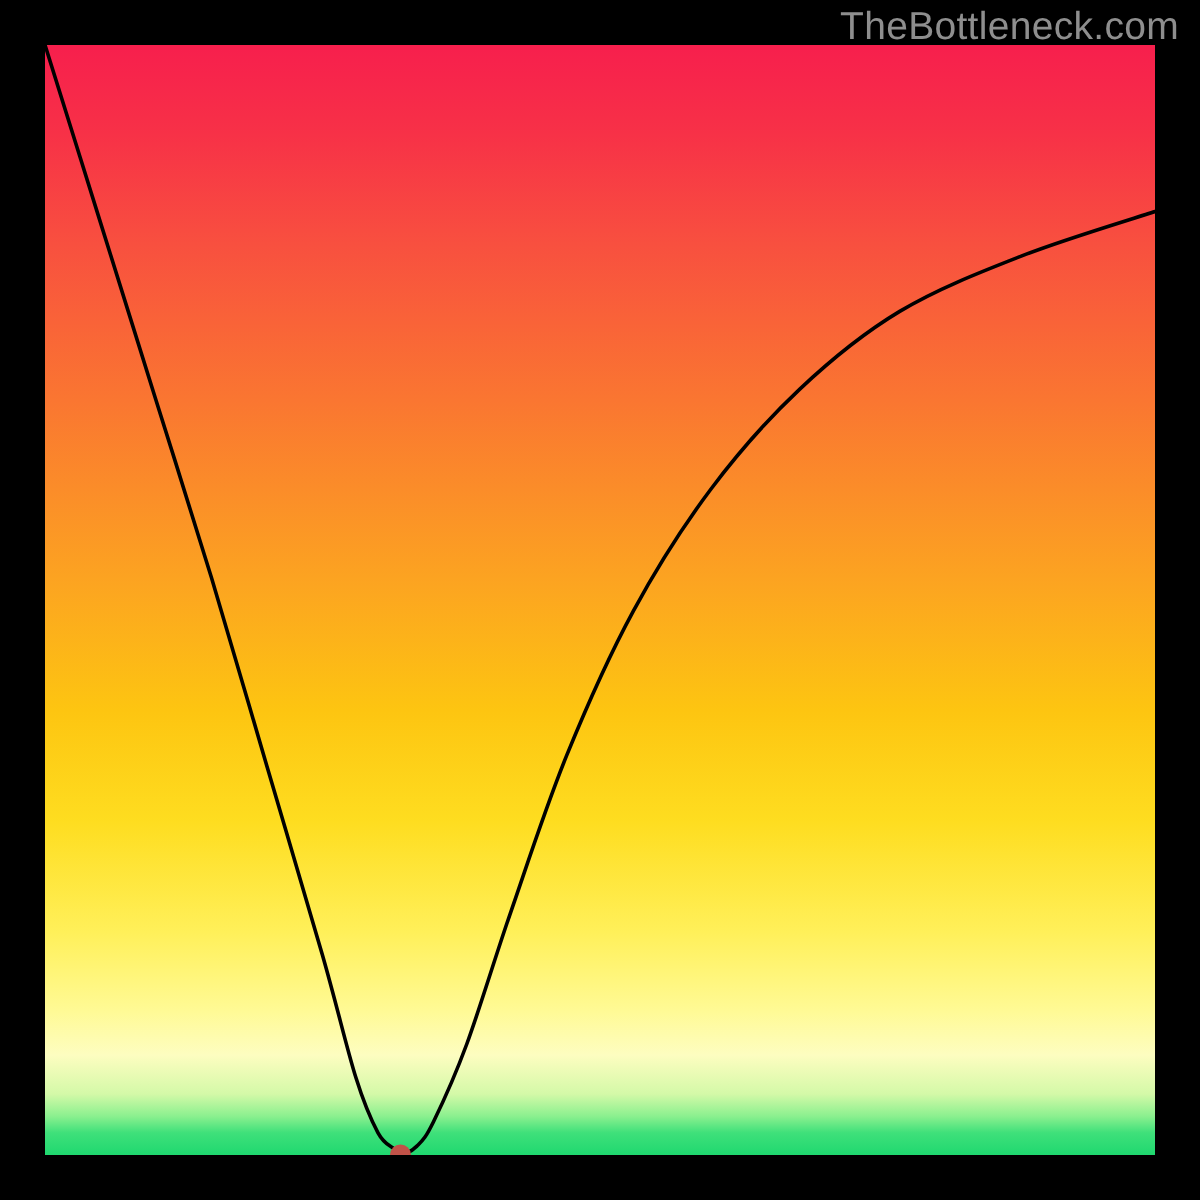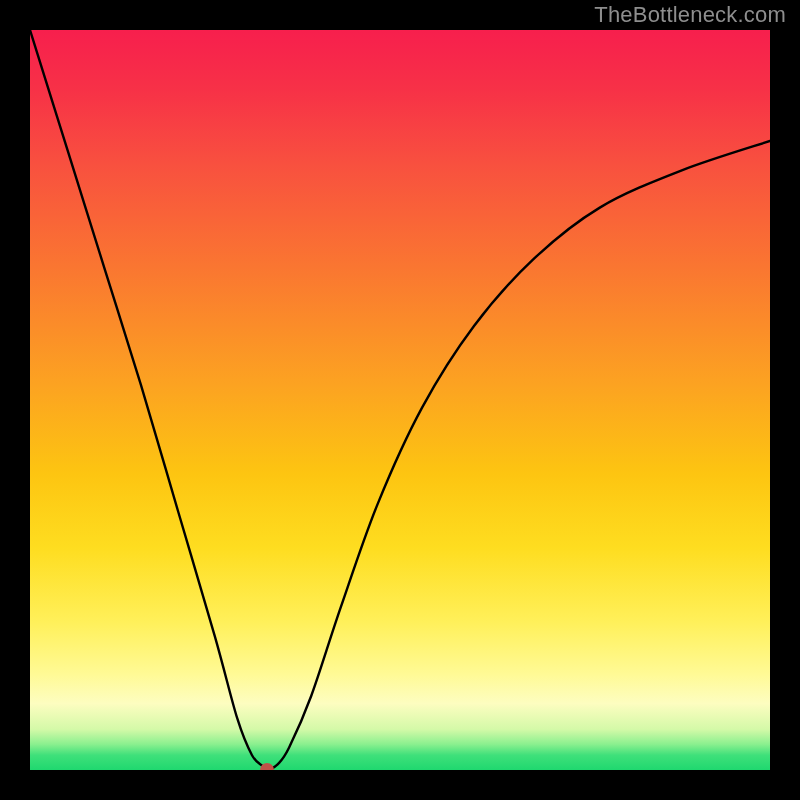--- a/index.html
+++ b/index.html
@@ -14,21 +14,21 @@
     position: relative;
     width: 800px;
     height: 800px;
     background: #000;
   }
   .watermark {
     position: absolute;
     top: 2px;
     right: 14px;
     color: #8e8e8e;
-    font-size: 22px;
+    font-size: 26px;
     letter-spacing: 0.2px;
     font-weight: 400;
     z-index: 10;
   }
   .plot-area {
     position: absolute;
     left: 30px;
     top: 30px;
     width: 740px;
     height: 740px;

